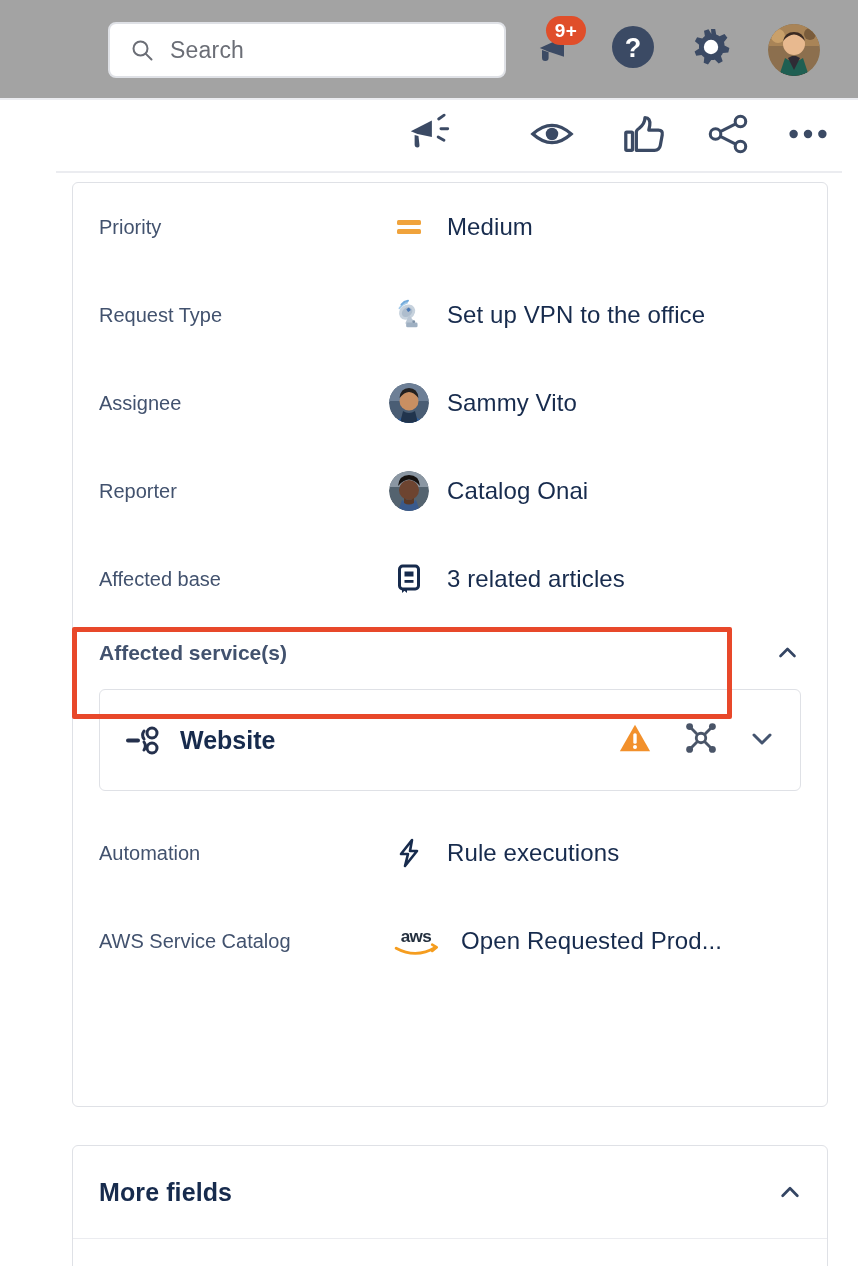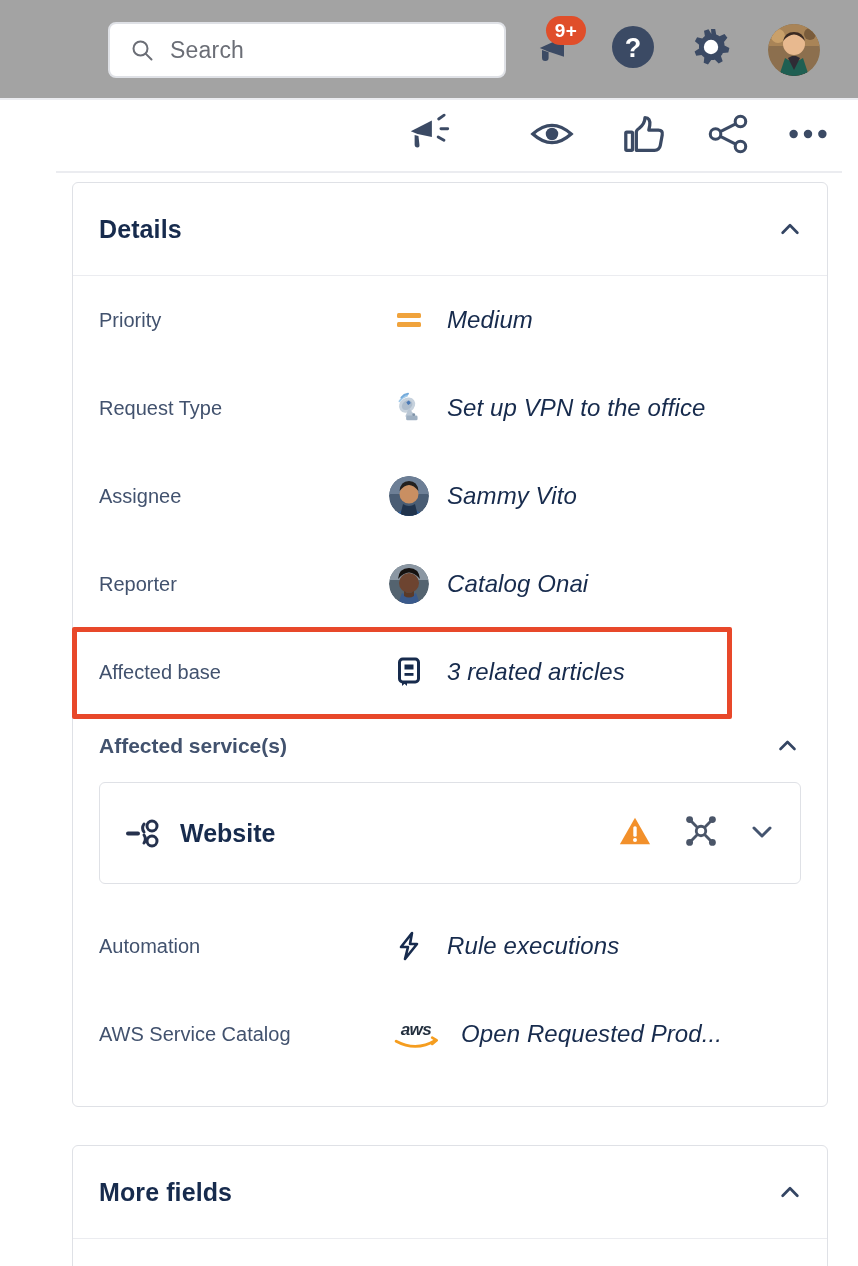--- a/index.html
+++ b/index.html
@@ -148,21 +148,20 @@
     color: #42526e;
     line-height: 1.6;
   }
   .field-value {
     display: flex;
     align-items: center;
     gap: 18px;
     font-size: 24px;
     color: #172b4d;
     letter-spacing: .1px;
-    font-style: italic;
   }
   .field-icon {
     width: 40px; height: 40px;
     flex: 0 0 40px;
     display: flex; align-items: center; justify-content: center;
   }
   .small-avatar {
     width: 40px; height: 40px;
     border-radius: 50%;
     overflow: hidden;
@@ -343,28 +342,20 @@
         <circle cx="24" cy="24" r="4.4"></circle>
         <circle cx="39" cy="24" r="4.4"></circle>
       </svg>
     </span>
   </div>
 </div>
 <div class="toolbar-divider"></div>
 
 <div class="card" id="details-card">
 
-  <div class="card-header">
-    <span class="card-title">Details</span>
-    <span class="chev">
-      <svg viewBox="0 0 24 24" width="22" height="22" fill="none" stroke="#344563" stroke-width="3" stroke-linecap="round" stroke-linejoin="round">
-        <polyline points="4,16 12,8 20,16"></polyline>
-      </svg>
-    </span>
-  </div>
 
   <div class="fields">
 
     <div class="field-row">
       <div class="field-label">Priority</div>
       <div class="field-value">
         <span class="field-icon">
           <svg viewBox="0 0 32 32" width="32" height="32" fill="#f0a33c">
             <rect x="4" y="9" width="24" height="5" rx="1.5"></rect>
             <rect x="4" y="18" width="24" height="5" rx="1.5"></rect>

